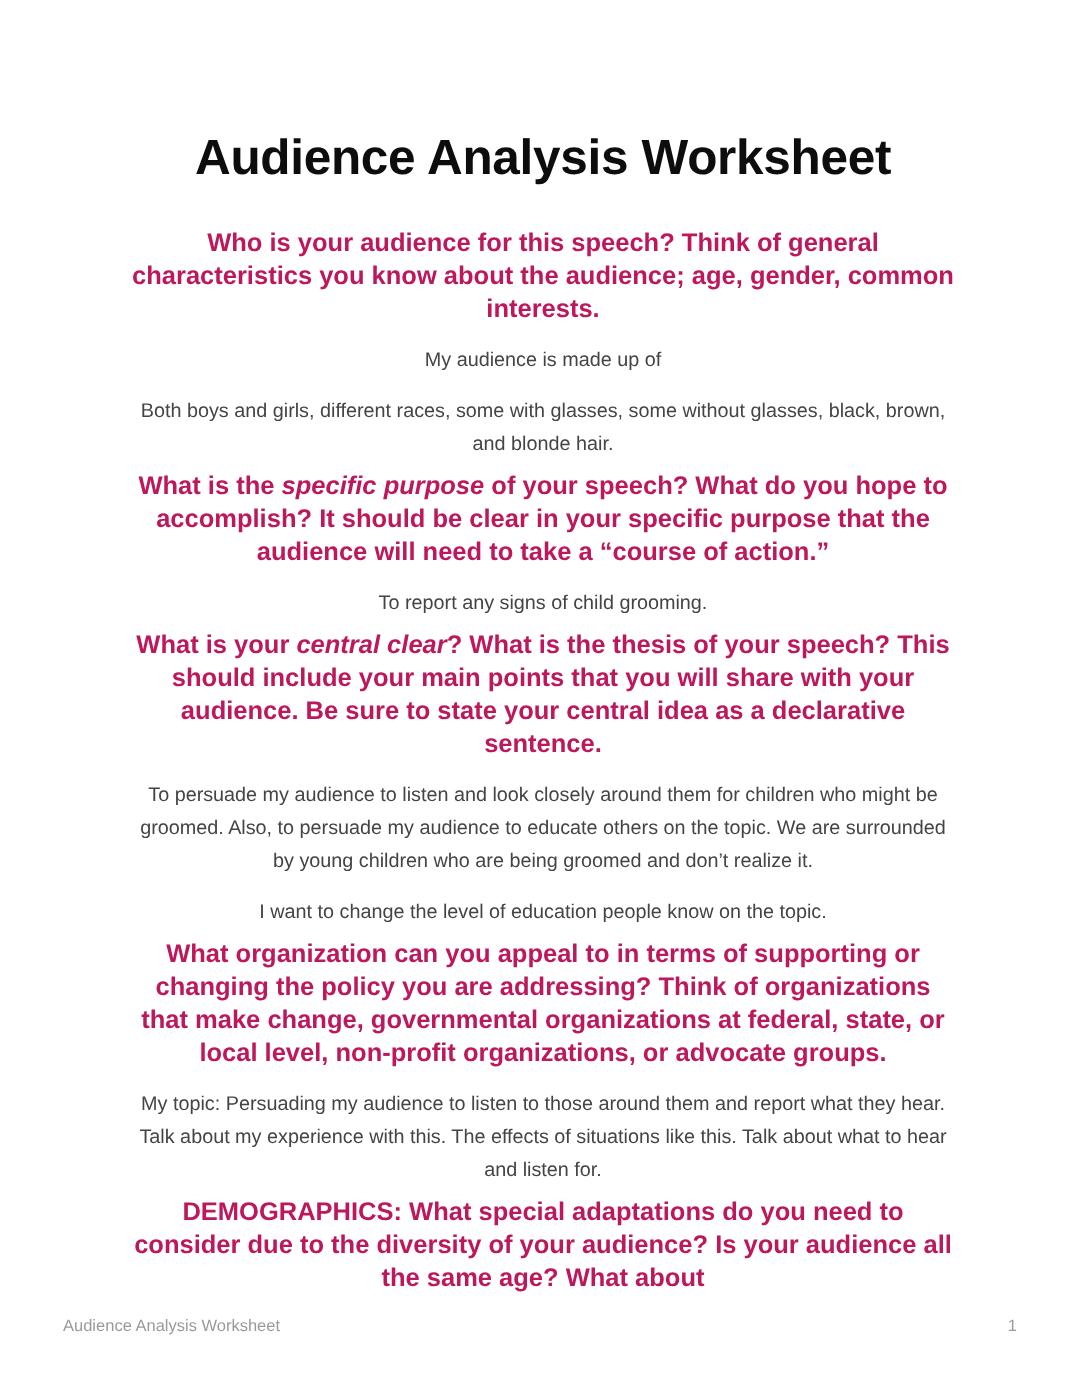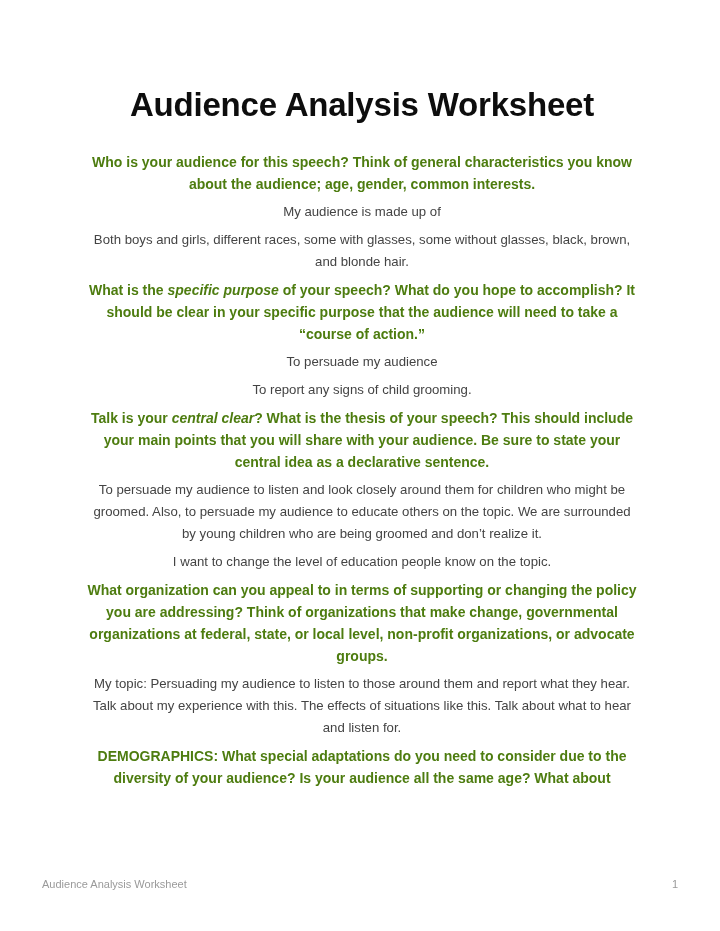--- a/index.html
+++ b/index.html
@@ -30,37 +30,37 @@
     }
     .title {
       font-size: 33px;
       font-weight: bold;
       color: #0d0d0d;
       margin: 0 0 25px 0;
       line-height: 42px;
       letter-spacing: -0.2px;
     }
     .q {
-      font-size: 14px;
+      font-size: 17px;
       font-weight: bold;
-      color: #4d7c0f;
+      color: #be185d;
       line-height: 22px;
       margin: 0 0 6px 0;
     }
     .q em {
       font-weight: normal;
     }
     .q em.b {
       font-weight: bold;
     }
     .a {
       font-size: 13.2px;
       color: #444444;
       line-height: 22px;
-      margin: 0 0 6px 0;
+      margin: 12px 0 6px 0;
     }
     .footer {
       position: absolute;
       left: 42px;
       right: 42px;
       top: 878px;
       font-size: 11px;
       color: #9a9a9a;
       display: flex;
       justify-content: space-between;
@@ -71,24 +71,23 @@
 
 <div class="page">
   <div class="content">
     <h1 class="title">Audience Analysis Worksheet</h1>
 
     <p class="q"><span>Who is your audience for this speech?  Think of general characteristics you know about the audience; age, gender, common interests.</span></p>
     <p class="a">My audience is made up of</p>
     <p class="a">Both boys and girls, different races, some with glasses, some without glasses, black, brown, and blonde hair.</p>
 
     <p class="q"><span>What is the </span><em class="b">specific purpose</em><span> of your speech? What do you hope to accomplish? It should be clear in your specific purpose that the audience will need to take a “course of action.”</span></p>
-    <p class="a">To persuade my audience</p>
     <p class="a">To report any signs of child grooming.</p>
 
-    <p class="q"><span>Talk is your </span><em class="b">central clear</em><span>?  What is the thesis of your speech?  This should include your main points that you will share with your audience.  Be sure to state your central idea as a declarative sentence.</span></p>
+    <p class="q"><span>What is your </span><em class="b">central clear</em><span>?  What is the thesis of your speech?  This should include your main points that you will share with your audience.  Be sure to state your central idea as a declarative sentence.</span></p>
     <p class="a">To persuade my audience to listen and look closely around them for children who might be groomed. Also, to persuade my audience to educate others on the topic. We are surrounded by young children who are being groomed and don’t realize it.</p>
 
     <p class="a">I want to change the level of education people know on the topic.</p>
 
     <p class="q"><span>What organization can you appeal to in terms of supporting or changing the policy you are addressing?  Think of organizations that make change, governmental organizations at federal, state, or local level, non-profit organizations, or advocate groups.</span></p>
     <p class="a">My topic: Persuading my audience to listen to those around them and report what they hear. Talk about my experience with this. The effects of situations like this. Talk about what to hear and listen for.</p>
 
     <p class="q"><span>DEMOGRAPHICS: What special adaptations do you need to consider due to the diversity of your audience? Is your audience all the same age? What about</span></p>
   </div>
 

